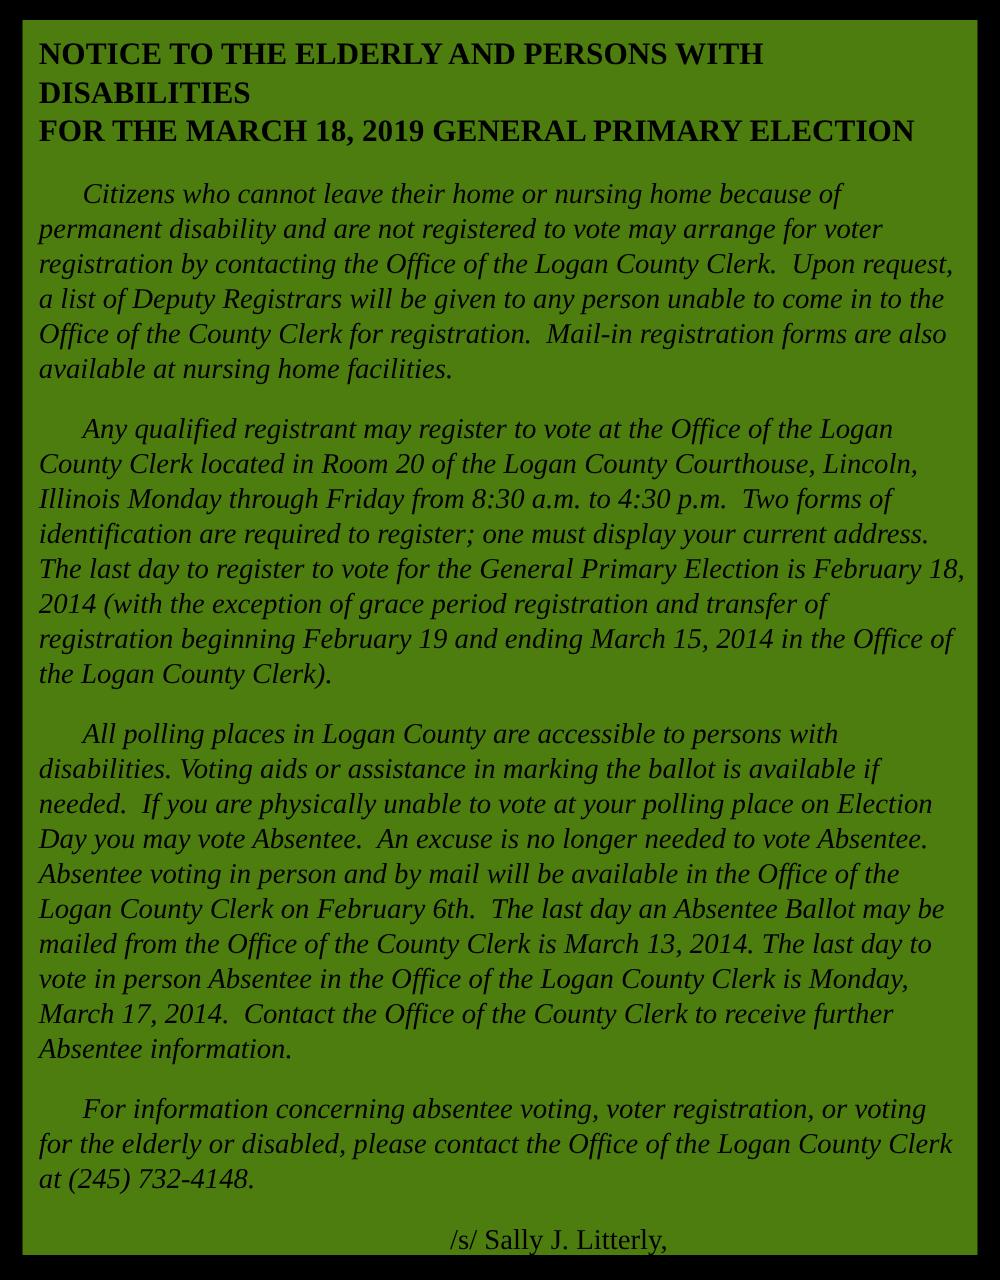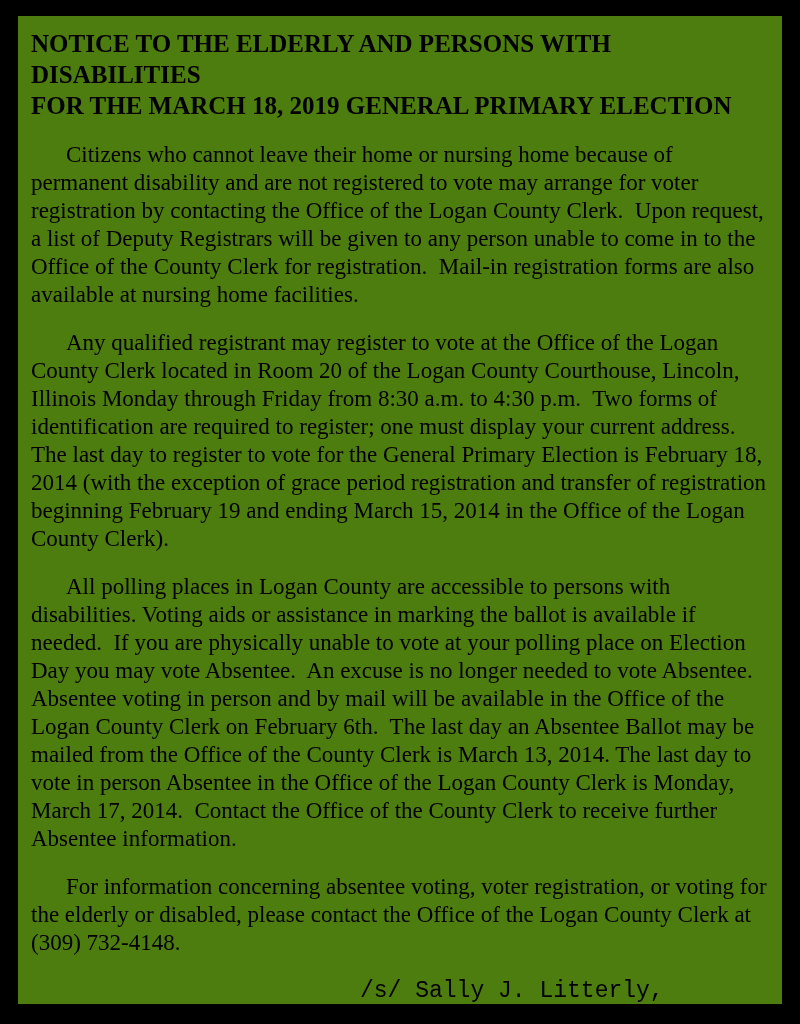--- a/index.html
+++ b/index.html
@@ -33,44 +33,44 @@
     margin: 0 0 16px 0;
     letter-spacing: 0px;
   }
   .body-paragraph {
     font-size: 23px;
     line-height: 28px;
     margin: 20px 0 0 0;
     text-indent: 35px;
     white-space: pre-wrap;
     text-align: left;
+    font-style: italic;
   }
   .signature-block {
     margin-top: 20px;
     font-size: 23px;
     line-height: 29px;
   }
   .signature-name {
     margin-left: 329px;
-    font-family: Liberation Mono, monospace;
   }
 </style>
 </head>
 <body>
 
 <div class="page">
 
   <h1 class="notice-title"><span>NOTICE TO THE ELDERLY AND PERSONS WITH DISABILITIES</span><br><span>FOR THE MARCH 18, 2019 GENERAL PRIMARY ELECTION</span></h1>
 
   <p class="body-paragraph">Citizens who cannot leave their home or nursing home because of permanent disability and are not registered to vote may arrange for voter registration by contacting the Office of the Logan County Clerk.  Upon request, a list of Deputy Registrars will be given to any person unable to come in to the Office of the County Clerk for registration.  Mail-in registration forms are also available at nursing home facilities.</p>
 
   <p class="body-paragraph">Any qualified registrant may register to vote at the Office of the Logan County Clerk located in Room 20 of the Logan County Courthouse, Lincoln, Illinois Monday through Friday from 8:30 a.m. to 4:30 p.m.  Two forms of identification are required to register; one must display your current address.  The last day to register to vote for the General Primary Election is February 18, 2014 (with the exception of grace period registration and transfer of registration beginning February 19 and ending March 15, 2014 in the Office of the Logan County Clerk).</p>
 
   <p class="body-paragraph">All polling places in Logan County are accessible to persons with disabilities. Voting aids or assistance in marking the ballot is available if needed.  If you are physically unable to vote at your polling place on Election Day you may vote Absentee.  An excuse is no longer needed to vote Absentee.  Absentee voting in person and by mail will be available in the Office of the Logan County Clerk on February 6th.  The last day an Absentee Ballot may be mailed from the Office of the County Clerk is March 13, 2014. The last day to vote in person Absentee in the Office of the Logan County Clerk is Monday, March 17, 2014.  Contact the Office of the County Clerk to receive further Absentee information.</p>
 
-  <p class="body-paragraph">For information concerning absentee voting, voter registration, or voting for the elderly or disabled, please contact the Office of the Logan County Clerk at (309) 732-4148.</p>
+  <p class="body-paragraph">For information concerning absentee voting, voter registration, or voting for the elderly or disabled, please contact the Office of the Logan County Clerk at (245) 732-4148.</p>
 
   <div class="signature-block">
     <div class="signature-name">/s/ Sally J. Litterly,</div>
 
   </div>
 
 </div>
 
 </body></html>

